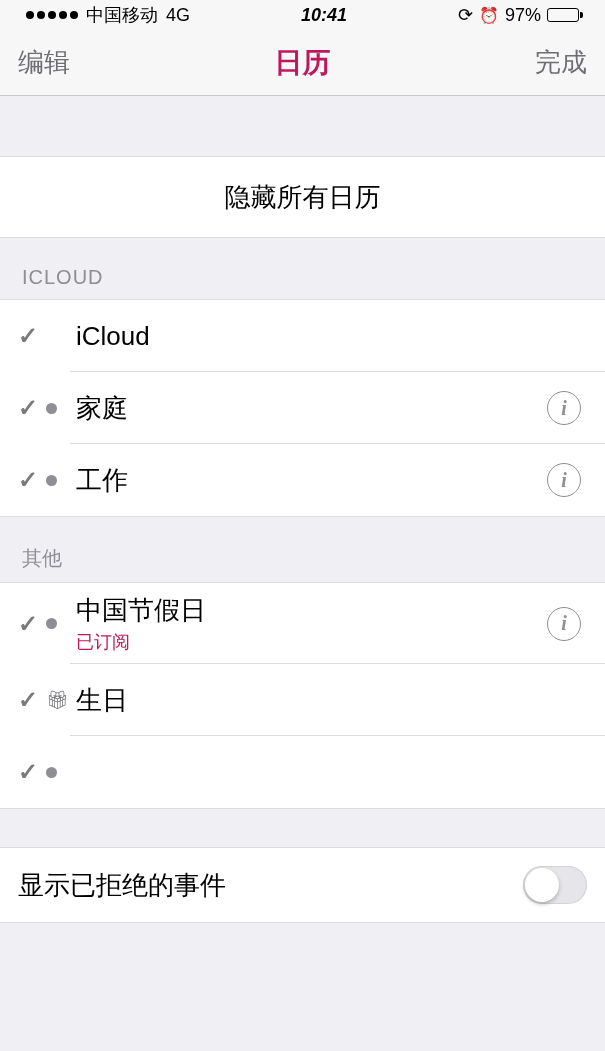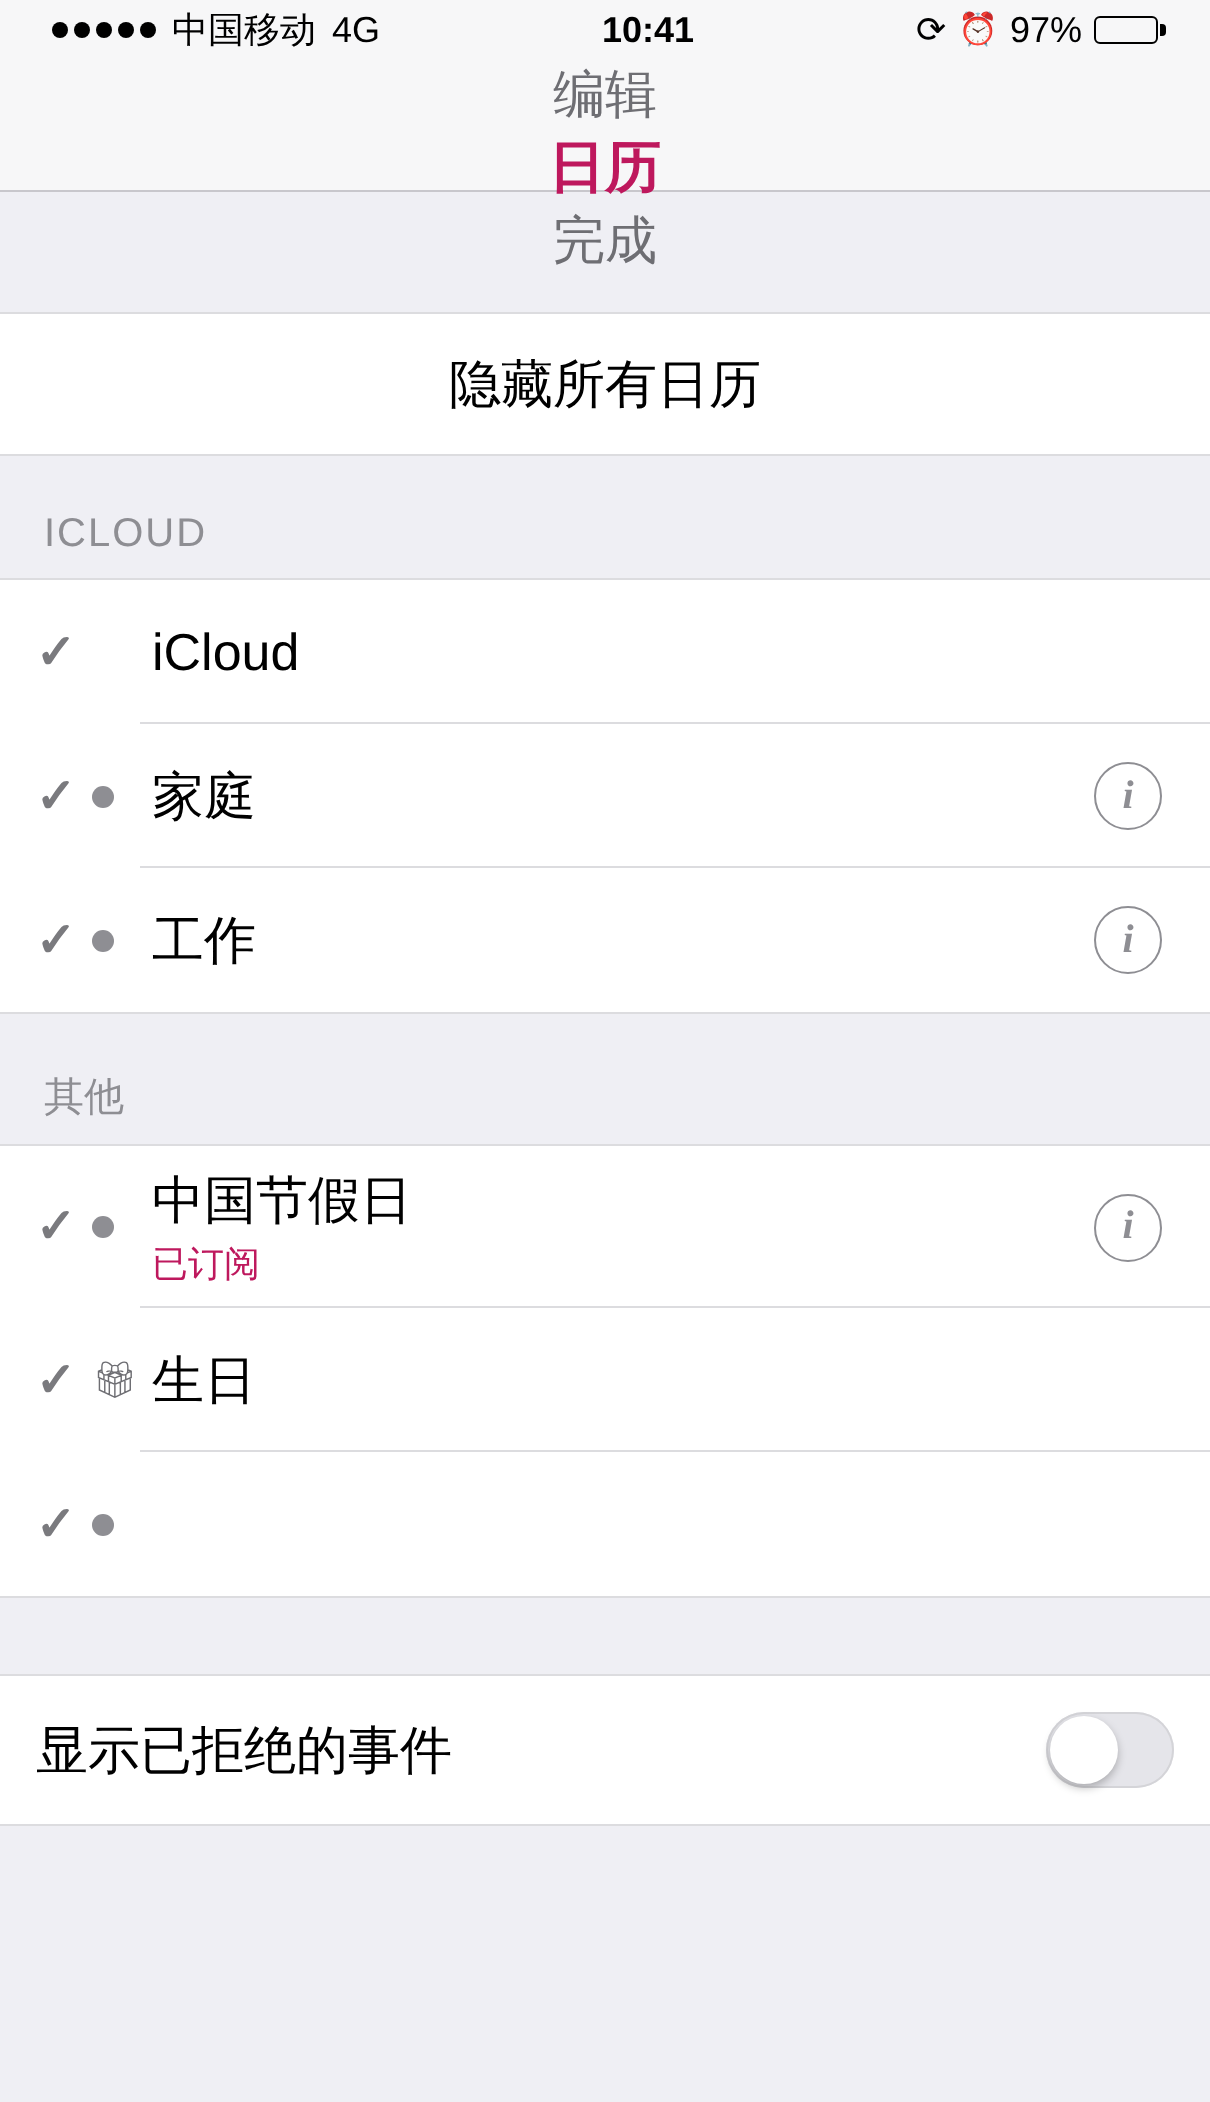--- a/index.html
+++ b/index.html
@@ -40,42 +40,41 @@
 
   
   .nav-bar {
     height: 66px;
     background: #f7f7f8;
     border-bottom: 1px solid #c8c7cc;
     display: flex;
     align-items: center;
     justify-content: space-between;
     padding: 0 18px;
-    flex-direction: column;
   }
   .nav-left, .nav-right {
     font-size: 26px;
     color: #6e6e73;
   }
   .nav-title {
     font-size: 28px;
     font-weight: 600;
     color: #be185d;
   }
 
   
   .gap-large { height: 60px; }
   .gap-small { height: 38px; }
 
   
   .hide-all {
     background: #fff;
     border-top: 1px solid #dcdcdf;
     border-bottom: 1px solid #dcdcdf;
-    height: 72px;
+    height: 82px;
     display: flex;
     align-items: center;
     justify-content: center;
     font-size: 26px;
     color: #000;
   }
 
   
   .section-header {
     padding: 28px 22px 10px 22px;
@@ -188,21 +187,21 @@
     <span class="signal">
       <span class="dot"></span>
         <span class="dot"></span>
         <span class="dot"></span>
         <span class="dot"></span>
         <span class="dot"></span>
     </span>
     <span>中国移动</span>
     <span>4G</span>
   </div>
-  <div style="font-weight:600;">10:41</div>
+  <div style="font-weight:600;font-style:italic;">10:41</div>
   <div class="status-right">
     <span class="lock-rot">⟳</span>
     <span class="alarm">⏰</span>
     <span>97%</span>
     <span class="battery"><span class="battery-fill"></span></span>
   </div>
 </div>
 
 <div class="nav-bar">
   <div class="nav-left">编辑</div>

